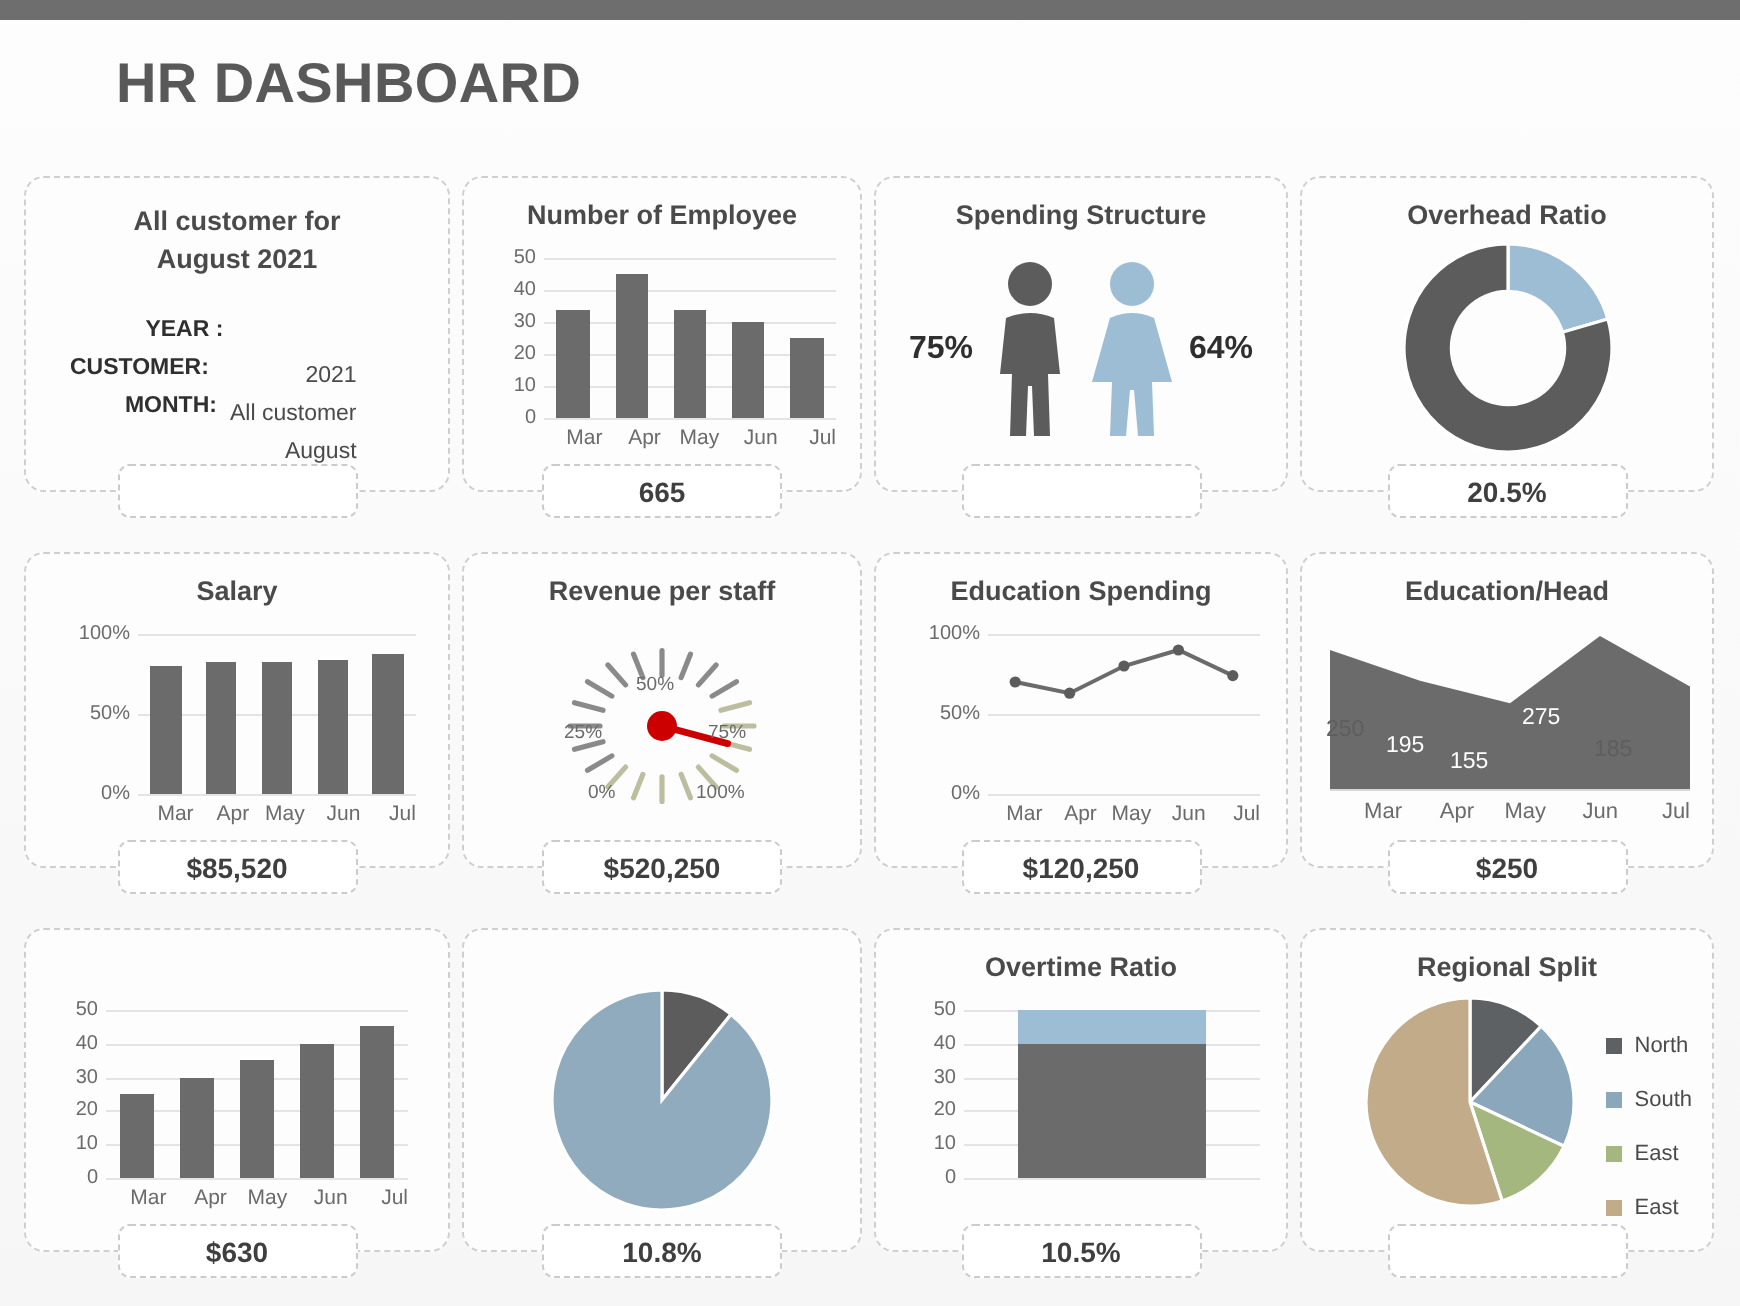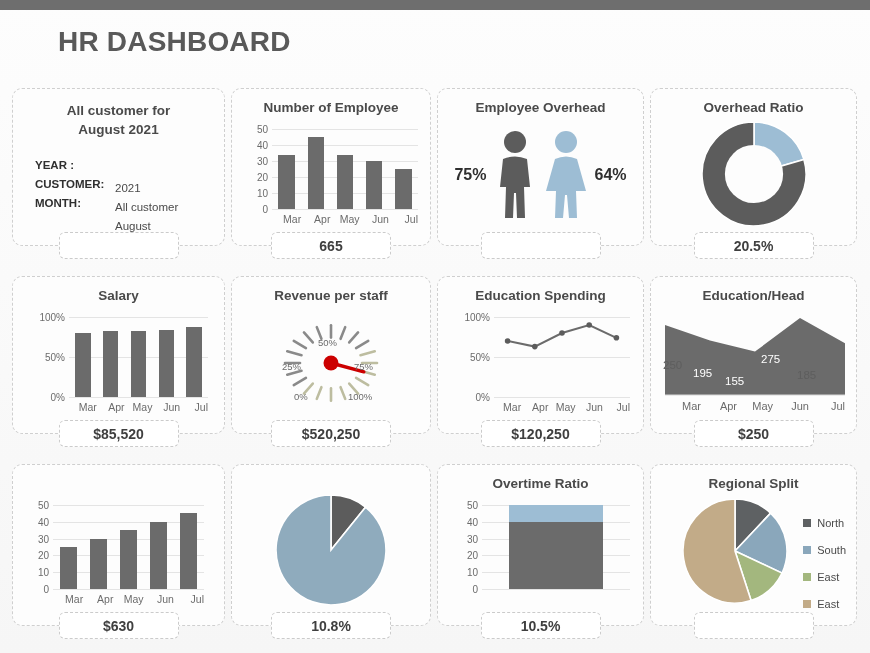--- a/index.html
+++ b/index.html
@@ -33,21 +33,21 @@
   .value-box {
     position:absolute; bottom:-14px; left:50%; transform:translateX(-50%);
     width:120px; height:27px;
     border:1px dashed #cbcbcb; border-radius:6px; background:#ffffff;
     display:flex; align-items:center; justify-content:center;
     font-size:14px; font-weight:bold; color:#3f3f3f;
   }
 
   
   .info-rows { position:absolute; left:22px; top:66px; font-size:11.5px; color:#3f3f3f; }
-  .info-row { display:flex; height:19px; align-items:center; }
+  .info-row { display:flex; height:19px; align-items:center;justify-content:flex-end; }
   .info-label { width:80px; font-weight:bold; color:#2f2f2f; }
   .info-value { color:#4a4a4a;margin-top:47px; }
 
   
   .plot { position:absolute; }
   .ytick { position:absolute; right:3px; font-size:10px; color:#6b6b6b; transform:translateY(-50%); white-space:nowrap; }
   .gridline { position:absolute; left:0; right:0; height:1px; background:#e4e4e4; }
   .xlabels { position:absolute; left:0; right:0; display:flex; font-size:10.5px; color:#6b6b6b; }
   .xlabels span { flex:1; text-align:right; }
   .bars { position:absolute; left:0; right:0; bottom:0; top:0; display:flex; align-items:flex-end; }
@@ -139,21 +139,21 @@
           <span>Apr</span>
           <span>May</span>
           <span>Jun</span>
           <span>Jul</span>
         </div>
       </div>
     <div class="value-box">665</div>
   </div>
 
   <div class="card" style="left:437px; top:88px; width:207px; height:158px;">
-    <div class="card-title">Employee Overhead</div>
+    <div class="card-title">Spending Structure</div>
     <div class="people">
       <span class="pct">75%</span>
       <svg width="44" height="92" viewBox="0 0 44 92">
         <circle cx="22" cy="13" r="11" fill="#5c5c5c"></circle>
         <path d="M10 30 Q22 25 34 30 L37 58 L31 58 L32 89 L24 89 L23 64 L21 64 L20 89 L12 89 L13 58 L7 58 Z" fill="#5c5c5c"></path>
       </svg>
       <svg width="46" height="92" viewBox="0 0 46 92">
         <circle cx="23" cy="13" r="11" fill="#9dbdd4"></circle>
         <path d="M12 30 Q23 25 34 30 L43 62 L33 62 L34 89 L26 89 L24 66 L22 66 L20 89 L12 89 L13 62 L3 62 Z" fill="#9dbdd4"></path>
       </svg>

